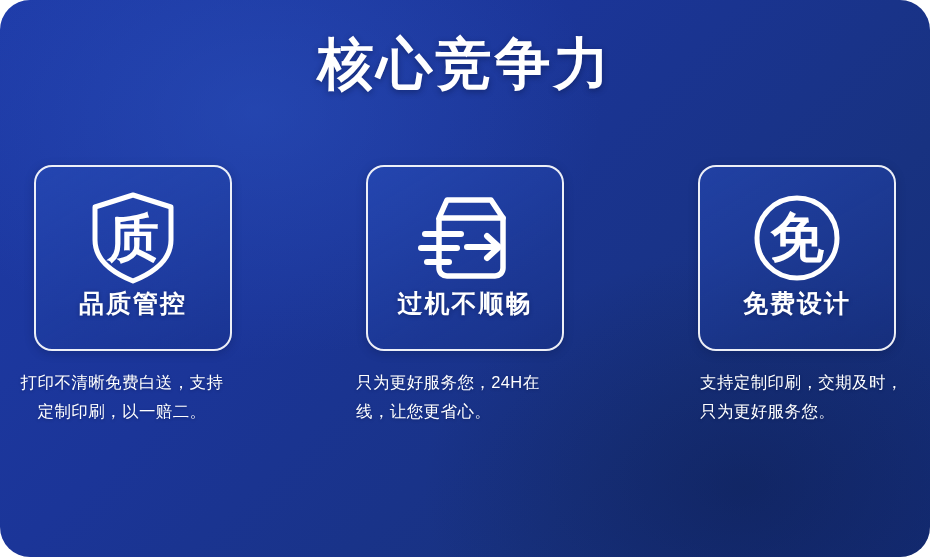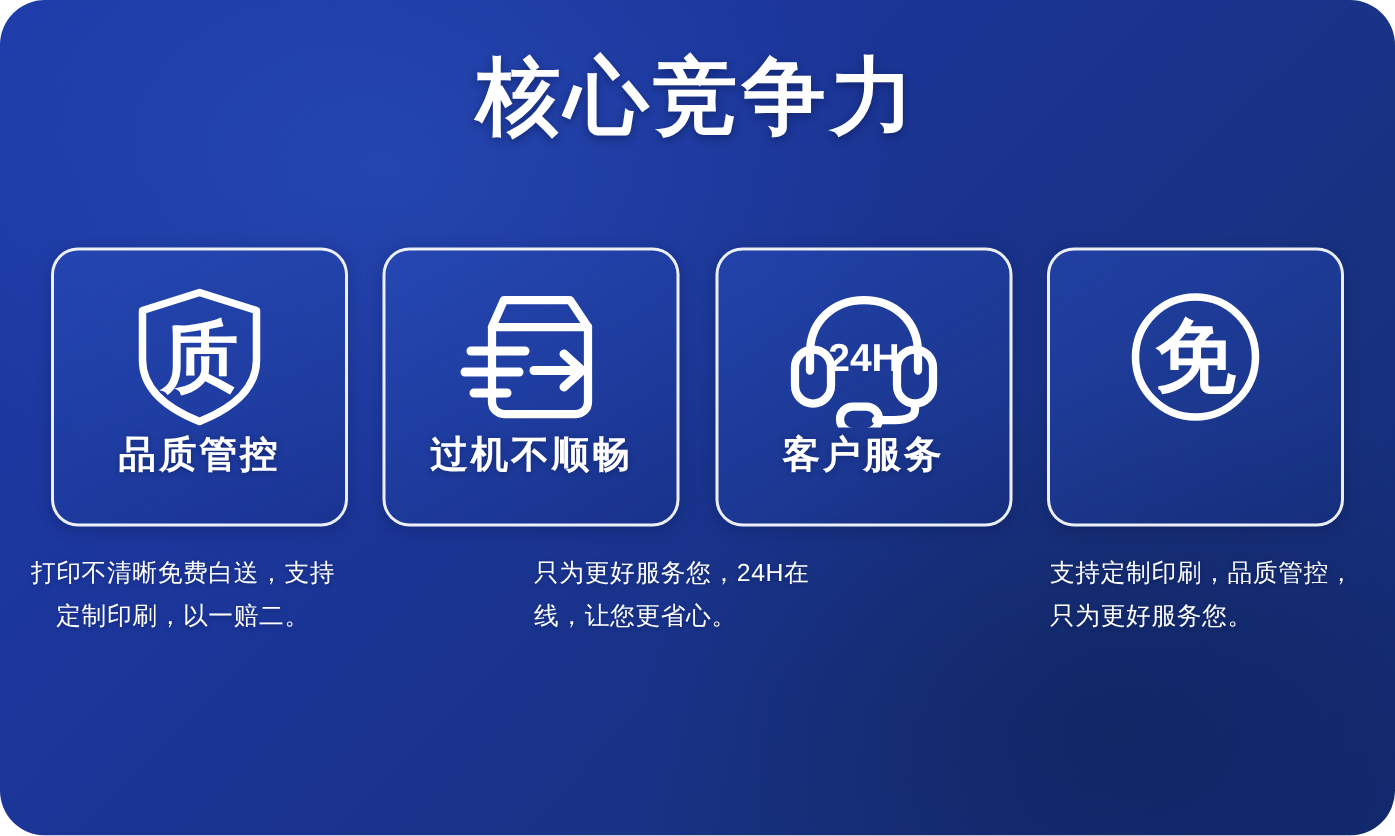--- a/index.html
+++ b/index.html
@@ -151,45 +151,33 @@
             <line x1="8" y1="42" x2="44" y2="42" stroke="#ffffff" stroke-width="6" stroke-linecap="round"></line>
             <line x1="4" y1="56" x2="40" y2="56" stroke="#ffffff" stroke-width="6" stroke-linecap="round"></line>
             <line x1="10" y1="70" x2="32" y2="70" stroke="#ffffff" stroke-width="6" stroke-linecap="round"></line>
             <line x1="50" y1="55" x2="80" y2="55" stroke="#ffffff" stroke-width="6" stroke-linecap="round"></line>
             <path d="M70 44 L82 55 L70 66" stroke="#ffffff" stroke-width="6" stroke-linecap="round" stroke-linejoin="round" fill="none"></path>
           </svg>
         </div>
         <div class="card-label">过机不顺畅</div>
       </div>
 
-      <div class="card">
-        <div class="card-icon">
-          <svg width="104" height="94" viewBox="0 0 104 94" fill="none" aria-hidden="true">
-            <path d="M16 56 V44 C16 23 32 9 52 9 C72 9 88 23 88 44 V56" stroke="#ffffff" stroke-width="5.5" stroke-linecap="round" fill="none"></path>
-            <rect x="6" y="42" width="24" height="36" rx="12" stroke="#ffffff" stroke-width="5.5" fill="none"></rect>
-            <rect x="74" y="42" width="24" height="36" rx="12" stroke="#ffffff" stroke-width="5.5" fill="none"></rect>
-            <path d="M86 78 V82 C86 87 80 89 72 89 H60" stroke="#ffffff" stroke-width="5.5" stroke-linecap="round" fill="none"></path>
-            <rect x="36" y="80" width="26" height="17" rx="8.5" stroke="#ffffff" stroke-width="5.5" fill="none"></rect>
-            <text class="glyph" x="52" y="56" font-size="26" font-weight="bold" text-anchor="middle">24H</text>
-          </svg>
-        </div>
-        <div class="card-label">客户服务</div>
-      </div>
 
       <div class="card">
         <div class="card-icon">
           <svg width="92" height="92" viewBox="0 0 92 92" fill="none" aria-hidden="true">
             <circle cx="46" cy="46" r="40" stroke="#ffffff" stroke-width="5" fill="none"></circle>
             <text class="glyph" x="46" y="64" font-size="54" font-weight="bold" text-anchor="middle">免</text>
           </svg>
         </div>
+        <div class="card-label">免费设计</div>
       </div>
 
     </div>
 
     <div class="descs">
       <div class="desc desc-0">打印不清晰免费白送，支持定制印刷，以一赔二。</div>
       <div class="desc desc-2">只为更好服务您，24H在线，让您更省心。</div>
-      <div class="desc desc-3">支持定制印刷，品质管控，只为更好服务您。</div>
+      <div class="desc desc-3">支持定制印刷，交期及时，只为更好服务您。</div>
     </div>
 
   </div>
 </div>
 
 </body></html>

